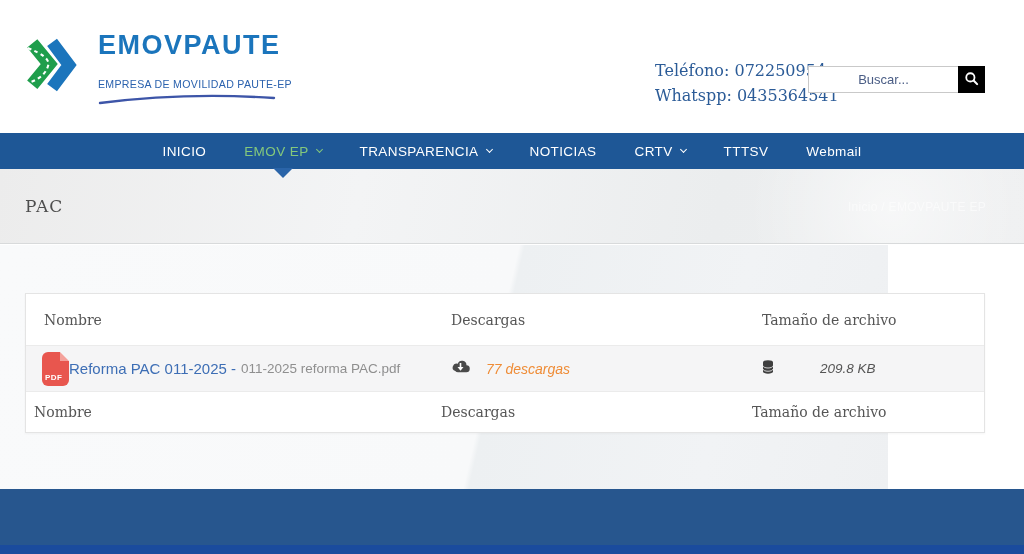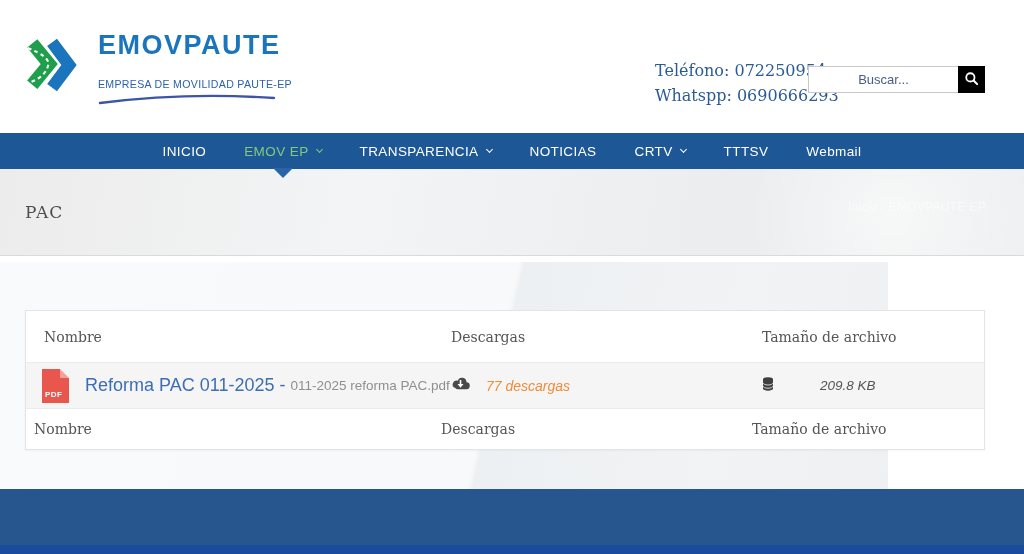--- a/index.html
+++ b/index.html
@@ -31,54 +31,54 @@
               letter-spacing:0.4px; text-decoration:none; cursor:pointer; }
   .nav-item.active { color:#84c87c; }
   .chev { display:inline-block; width:5px; height:5px; border-right:1.7px solid currentColor;
           border-bottom:1.7px solid currentColor; transform:rotate(45deg); margin-left:8px;
           position:relative; top:-2px; }
   .nav-pointer { position:absolute; left:50%; bottom:-9px; margin-left:-10px; width:0; height:0;
                  border-left:10px solid transparent; border-right:10px solid transparent;
                  border-top:10px solid #2a64a8; }
 
   
-  .title-bar { position:absolute; top:169px; left:0; width:1024px; height:87px;
+  .title-bar { position:absolute; top:169px; left:0; width:1024px; height:75px;
     background:
       radial-gradient(circle at 87% 55%, rgba(255,255,255,0.55), rgba(255,255,255,0) 16%),
       linear-gradient(100deg, #ececec 0%, #f3f4f5 35%, #ebedee 70%, #eff0f1 100%);
     border-bottom:1px solid #d8dadb; }
   .page-title { position:absolute; left:25px; top:50%; transform:translateY(-50%);
                 font-size:17px; font-weight:normal; color:#4e4e4e; letter-spacing:1px; }
   .breadcrumb { position:absolute; right:38px; top:31px; font-family:"Liberation Sans", sans-serif;
                 font-size:12px; color:rgba(255,255,255,0.55); letter-spacing:0.3px; cursor:pointer; }
 
   
-  .content { position:absolute; top:262px; left:0; width:888px; height:244px;
+  .content { position:absolute; top:245px; left:0; width:888px; height:244px;
     background:
       linear-gradient(103deg, #f9fafb 0%, #f8f9fa 55%, #edf0f2 55.6%, #f1f3f5 80%, #eef0f2 100%); }
   .card { position:absolute; left:25px; top:48px; width:960px; background:#fff;
           border:1px solid #e4e4e4; box-shadow:0 1px 2px rgba(0,0,0,0.04); }
   .t-head, .t-row, .t-foot { display:grid; grid-template-columns:407px 311px 240px; align-items:center; }
   .t-head { height:52px; border-bottom:1px solid #ebebeb; color:#555; font-size:14px; }
   .t-head .cell { padding-left:18px; }
   .t-row { height:46px; background:#f5f5f6; border-bottom:1px solid #ebebeb;
            font-family:"Liberation Sans", sans-serif; }
   .name-cell { display:flex; align-items:center; padding-left:16px; }
-  .file-link { color:#3d6eb5; font-size:18px; text-decoration:none; margin-left:16px; cursor:pointer; white-space:nowrap; }
+  .file-link { color:#3d6eb5; font-size:15px; text-decoration:none; margin-left:0; cursor:pointer; white-space:nowrap; }
   .file-name { color:#8f8f8f; font-size:13.5px; margin-left:5px; white-space:nowrap; }
   .dl-cell { padding-left:18px; display:flex; align-items:center; }
   .dl-text { color:#ef8c36; font-style:italic; font-size:14px; margin-left:16px; }
   .size-cell { padding-left:18px; display:flex; align-items:center;gap:40px; }
   .size-text { color:#555; font-style:italic; font-size:13.5px; margin-left:6px;
                font-family:"Liberation Sans", sans-serif; }
   .t-foot { height:40px; color:#555; font-size:14px; background:#fff; }
   .t-foot .cell { padding-left:8px; }
 
   
-  .pdf-icon { position:relative; width:27px; height:34px; background:#e8564e; border-radius:0; flex:0 0 auto; }
+  .pdf-icon { position:relative; width:27px; height:34px; background:#e8564e; border-radius:6px; flex:0 0 auto; }
   .pdf-icon::before { content:''; position:absolute; top:0; right:0; width:0; height:0;
     border-style:solid; border-width:0 9px 9px 0;
     border-color:#f5f5f6 #f5f5f6 #f4a19b #f4a19b; }
   .pdf-badge { position:absolute; left:3px; bottom:4px; color:#fff; font-size:8px; font-weight:bold;
                font-family:"Liberation Sans", sans-serif; letter-spacing:0.5px; }
 
   
   .footer-main { position:absolute; top:489px; left:0; width:1024px; height:56px; background:#27568e; }
   .footer-bottom { position:absolute; top:545px; left:0; width:1024px; height:9px; background:#1a4b9d; }
 </style>
@@ -107,21 +107,21 @@
       </div>
     </div>
 
     <div class="contact">
       <div>
         <span>Teléfono:</span>
         <span>072250954</span>
       </div>
       <div>
         <span>Whatspp:</span>
-        <span>0690666293</span>
+        <span>0435364541</span>
       </div>
     </div>
 
     <div class="search-wrap">
       <input class="search-input" type="text" placeholder="Buscar..." style="">
       <button class="search-btn">
         <span>
           <svg width="15" height="15" viewBox="0 0 20 20">
             <circle cx="8.5" cy="8.5" r="5.5" fill="none" stroke="#fff" stroke-width="2.4"></circle>
             <line x1="12.8" y1="12.8" x2="17.5" y2="17.5" stroke="#fff" stroke-width="2.8" stroke-linecap="round"></line>

